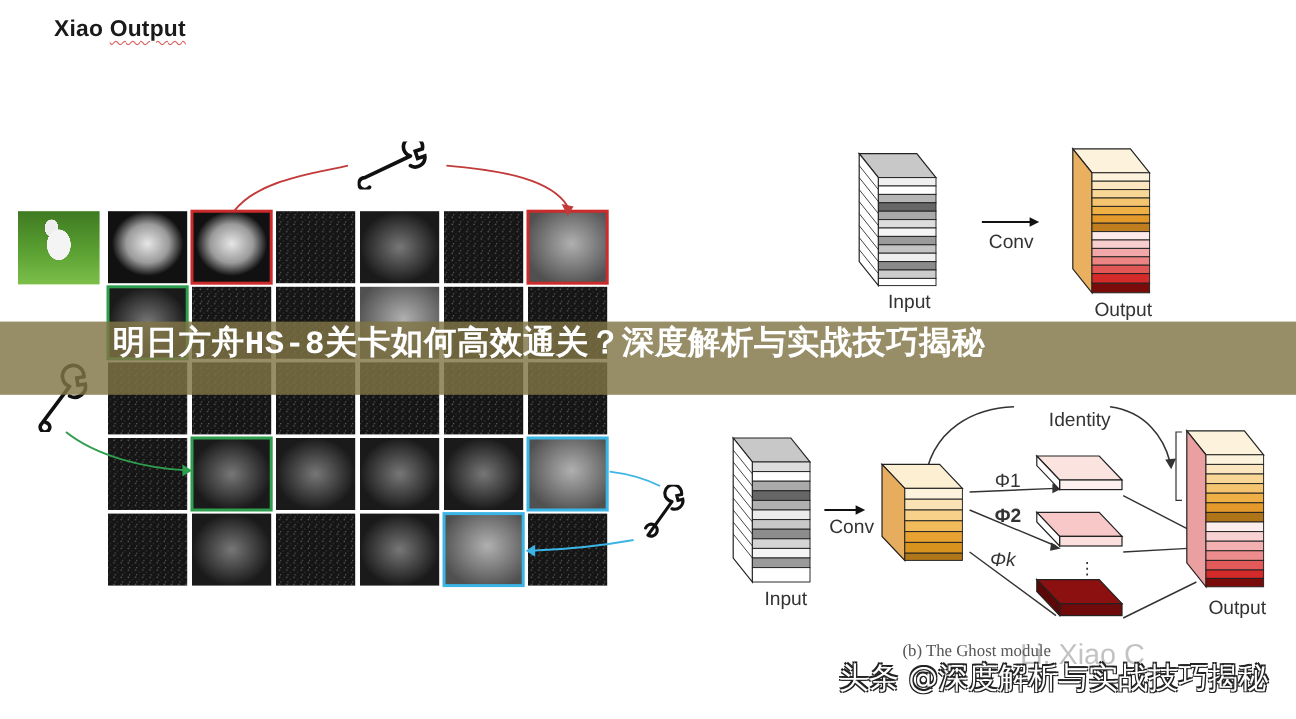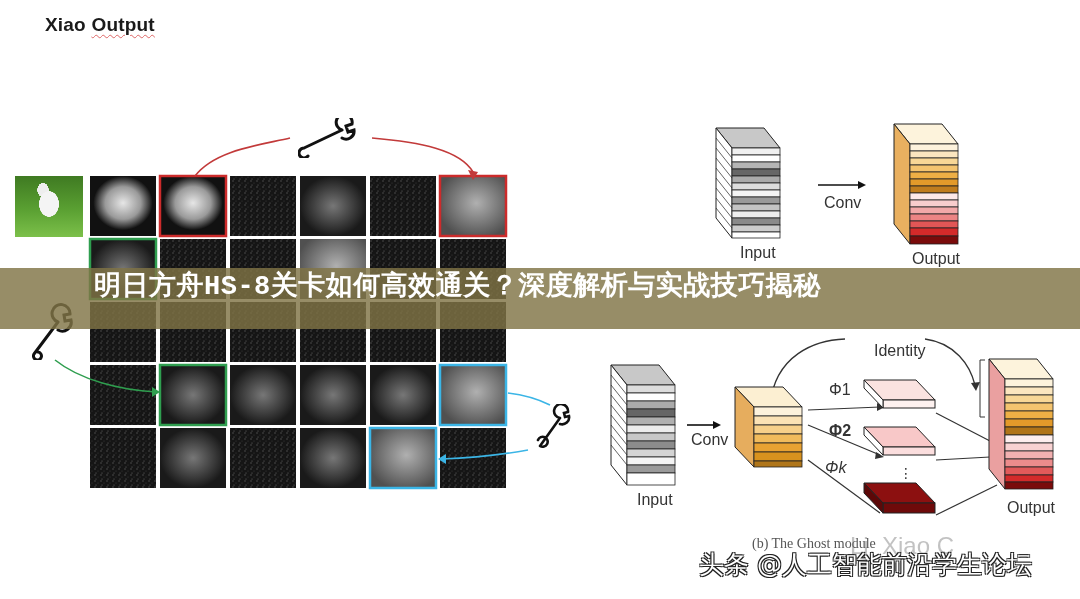--- a/index.html
+++ b/index.html
@@ -241,21 +241,21 @@
         <line x1="2" y1="42" x2="18" y2="62"></line>
         <line x1="2" y1="52" x2="18" y2="72"></line>
         <line x1="2" y1="62" x2="18" y2="82"></line>
         <line x1="2" y1="72" x2="18" y2="92"></line>
         <line x1="2" y1="82" x2="18" y2="102"></line>
       </g>
   </svg>
   <div class="abs lbl" style="left:42px;top:166px;">Input</div>
   <div class="abs lbl" style="left:96px;top:106px;">Conv</div>
   <div class="abs lbl" style="left:260px;top:17px;margin-left:19px;">Identity</div>
-  <div class="abs lbl" style="left:234px;top:56px;">Φ1</div>
+  <div class="abs lbl" style="left:234px;top:68px;">Φ1</div>
   <div class="abs lbl" style="left:234px;top:97px;font-weight:bold;">Φ2</div>
   <div class="abs lbl" style="left:230px;top:134px;font-style:italic;">Φk</div>
   <div class="abs lbl" style="left:304px;top:140px;font-size:14px;">⋮</div>
 
   <svg class="abs" style="left:392px;top:32px;" width="70" height="140" viewBox="0 0 70 140">
     <polygon points="2,2 50,2 66,22 18,22" fill="#fdf3dc" stroke="#222" stroke-width="1"></polygon>
     <polygon points="2,2 18,22 18,132 2,112" fill="#eaa0a0" stroke="#222" stroke-width="1"></polygon>
     <g stroke="#222" stroke-width="0.8">
       <rect x="18" y="22" width="48" height="8" fill="#fdf3dc"></rect>
         <rect x="18" y="30" width="48" height="8" fill="#fbe6bf"></rect>
@@ -275,13 +275,13 @@
   </svg>
   <div class="abs lbl" style="left:412px;top:174px;">Output</div>
 </div>
 
 <div class="abs caption">(b) The Ghost module</div>
 <div class="abs wm-ghost">Li, Xiao C</div>
 
 <div class="abs banner"></div>
 <div class="abs banner-text">明日方舟HS-8关卡如何高效通关？深度解析与实战技巧揭秘</div>
 
-<div class="abs watermark">头条 @人工智能前沿学生论坛</div>
+<div class="abs watermark">头条 @深度解析与实战技巧揭秘</div>
 
 </body></html>

